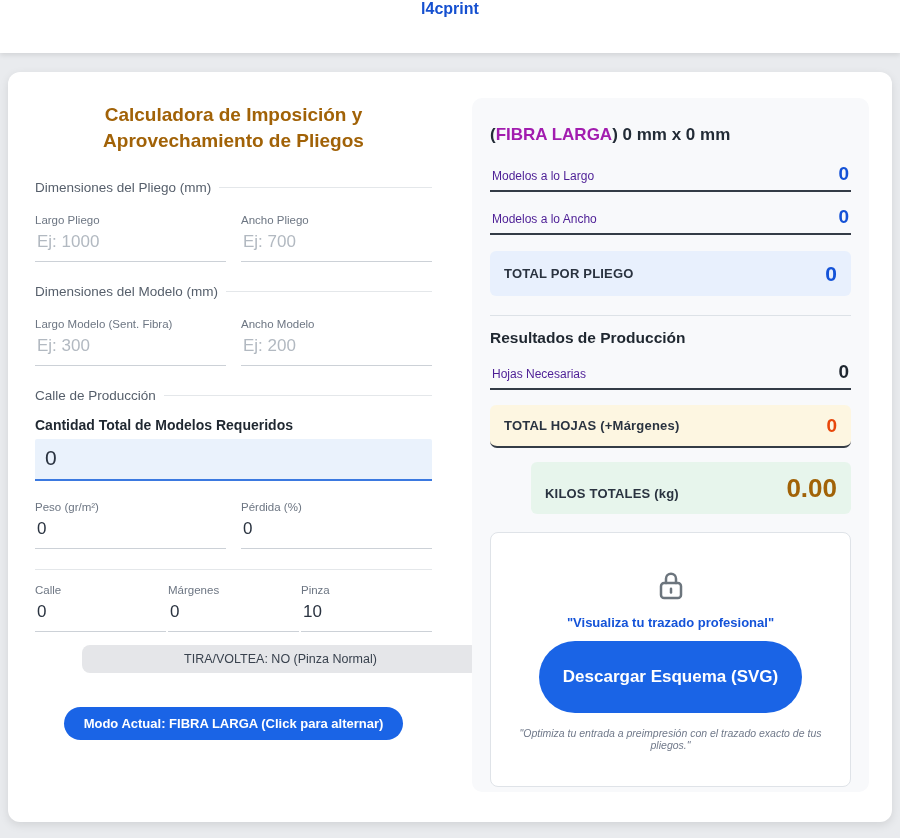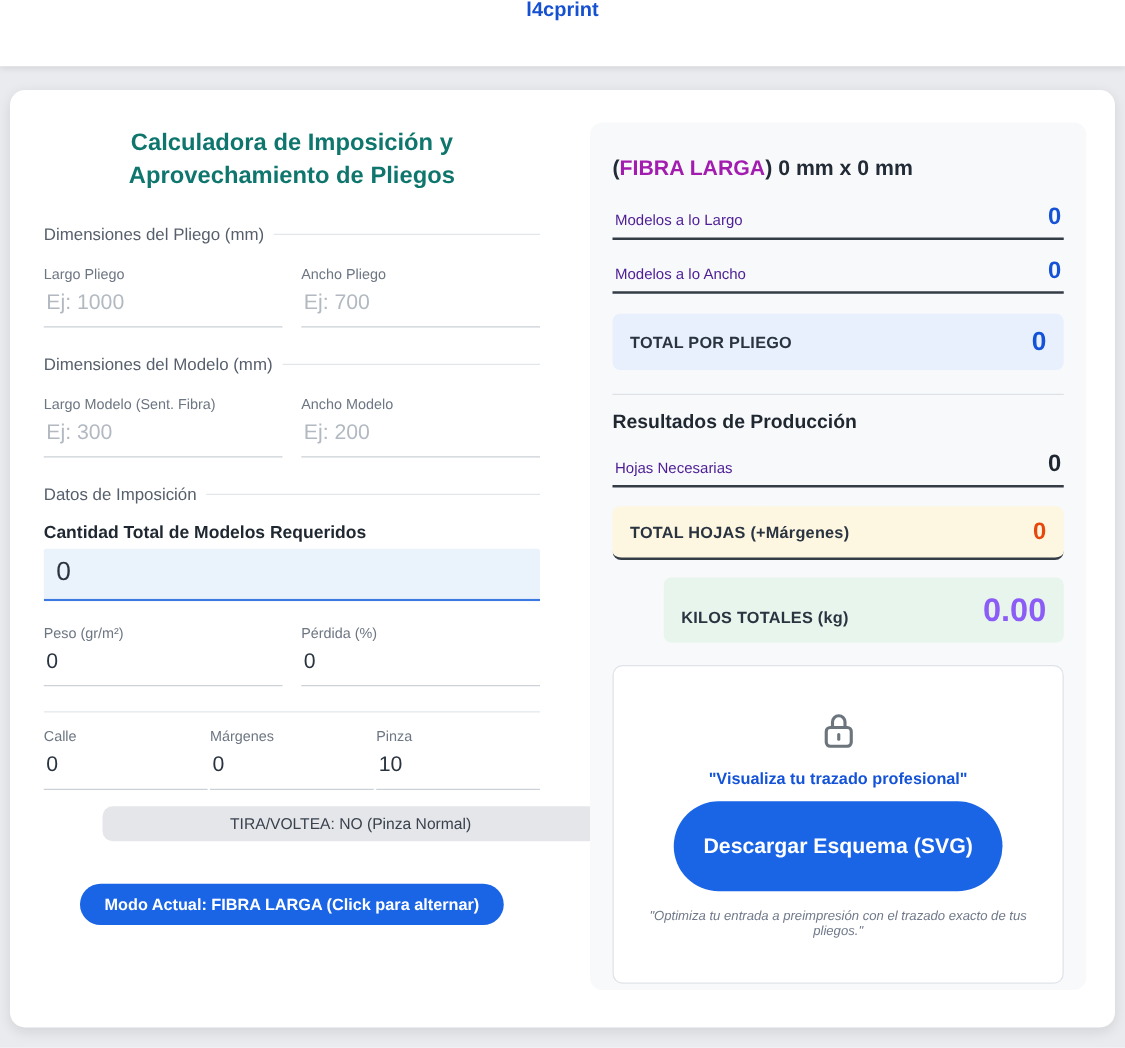--- a/index.html
+++ b/index.html
@@ -23,21 +23,21 @@
   .main-card {
     background: #ffffff; border-radius: 12px;
     box-shadow: 0 3px 10px rgba(0,0,0,0.10);
     margin: 19px 8px 0; padding: 26px 23px 30px 27px;
     display: flex; gap: 40px; height: 750px;
   }
 
   
   .form-col { flex: 0 0 397px; }
   .page-title {
-    font-size: 19px; font-weight: 600; color: #0f766e;
+    font-size: 19px; font-weight: 600; color: #a16207;
     text-align: center; line-height: 1.38; margin: 4px 6px 26px;
   }
   .legend {
     display: flex; align-items: center;
     font-size: 13.5px; color: #565f6b; margin-bottom: 13px;
   }
   .legend::after { content: ""; flex: 1; height: 1px; background: #e4e7ea; margin-left: 8px; }
 
   .grid2 { display: grid; grid-template-columns: 1fr 1fr; column-gap: 15px; }
   .grid3 { display: grid; grid-template-columns: 1fr 1fr 1fr; column-gap: 2px; }
@@ -109,21 +109,21 @@
     background: #fdf6e1; border-radius: 6px 6px 7px 7px;
     border-bottom: 2px solid #343c46;
     padding: 11px 14px; margin-top: 15px;
   }
   .hojas-box .box-value { font-size: 19px; font-weight: 800; color: #e8470b; line-height: 1; }
 
   .kilos-box {
     display: flex; justify-content: space-between; align-items: flex-end;
     background: #e7f5ec; border-radius: 6px; padding: 13px 14px; margin-top: 14px; margin-left: 41px;
   }
-  .kilos-box .box-value { font-size: 26px; font-weight: 800; color: #8b5cf6; line-height: 1; }
+  .kilos-box .box-value { font-size: 26px; font-weight: 800; color: #a16207; line-height: 1; }
 
   
   .download-card {
     margin-top: 18px; background: #fff; border: 1px solid #dfe3e8;
     border-radius: 8px; height: 255px;
     display: flex; flex-direction: column; align-items: center; justify-content: center;
     text-align: center; padding: 10px 22px;
   }
   .lock-icon { display: block; margin: 0 auto 9px; }
   .tagline { font-size: 13px; font-weight: 700; color: #1453d8; margin-bottom: 11px; }
@@ -168,21 +168,21 @@
         <label>Largo Modelo (Sent. Fibra)</label>
         <input type="text" placeholder="Ej: 300" style="">
       </div>
       <div class="field">
         <label>Ancho Modelo</label>
         <input type="text" placeholder="Ej: 200" style="">
       </div>
     </div>
 
     <div class="legend section-gap">
-      <span>Datos de Imposición</span>
+      <span>Calle de Producción</span>
     </div>
 
     <div class="qty-label">Cantidad Total de Modelos Requeridos</div>
     <input type="text" class="qty-input" value="0" style="">
 
     <div class="grid2" style="margin-top:14px">
       <div class="field">
         <label>Peso (gr/m²)</label>
         <input type="text" value="0" style="">
       </div>

